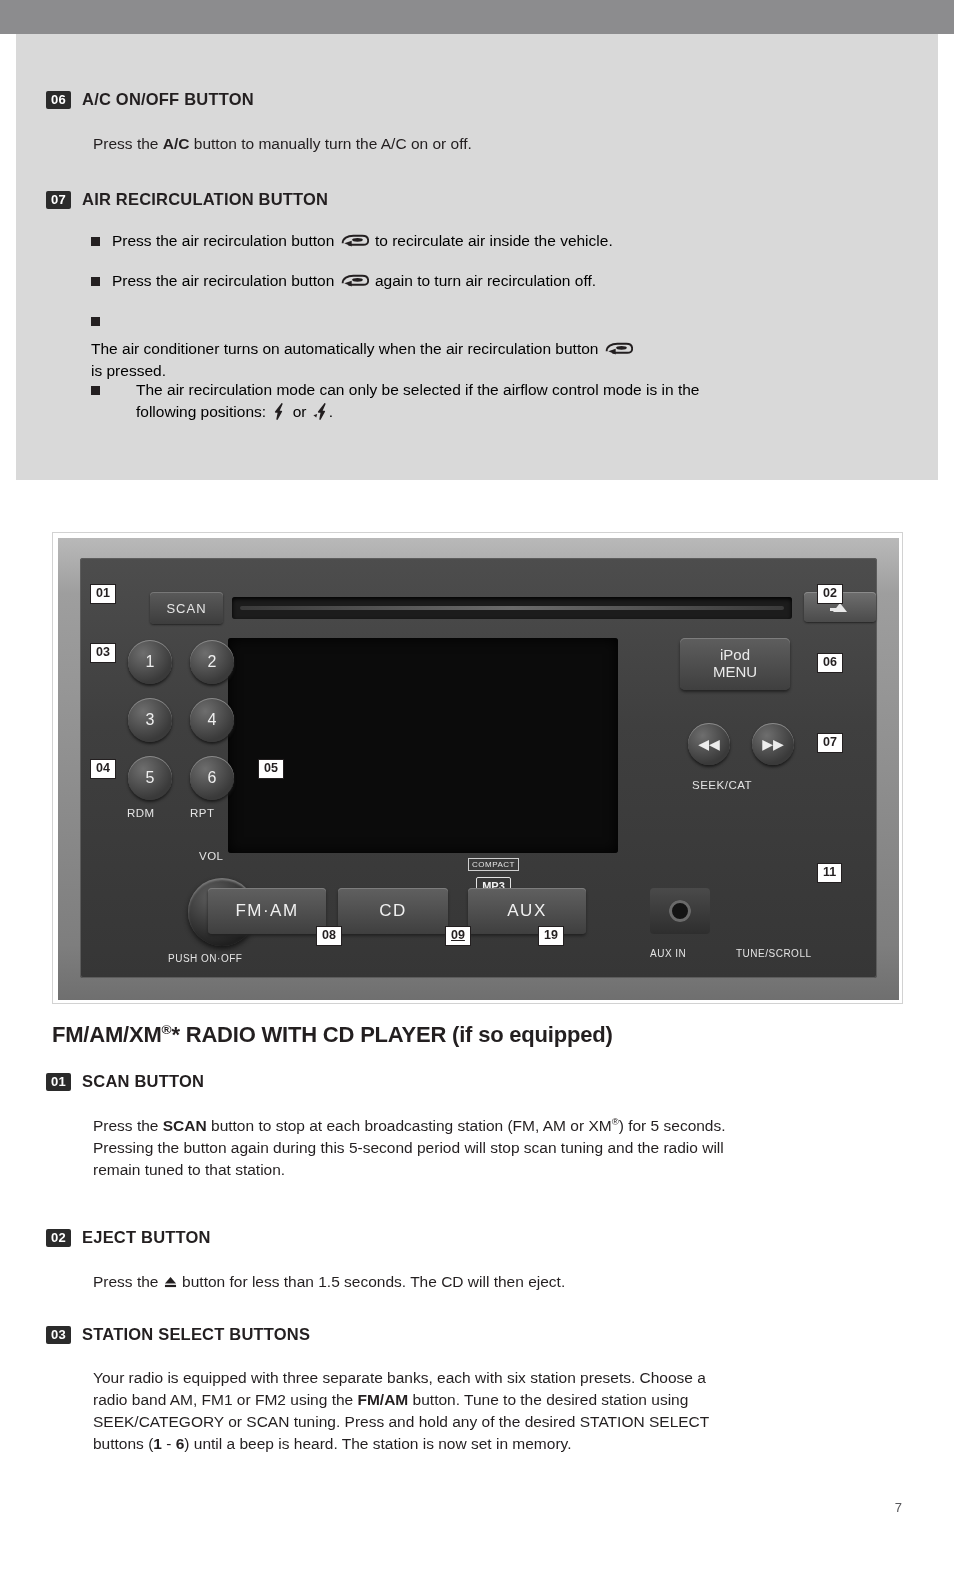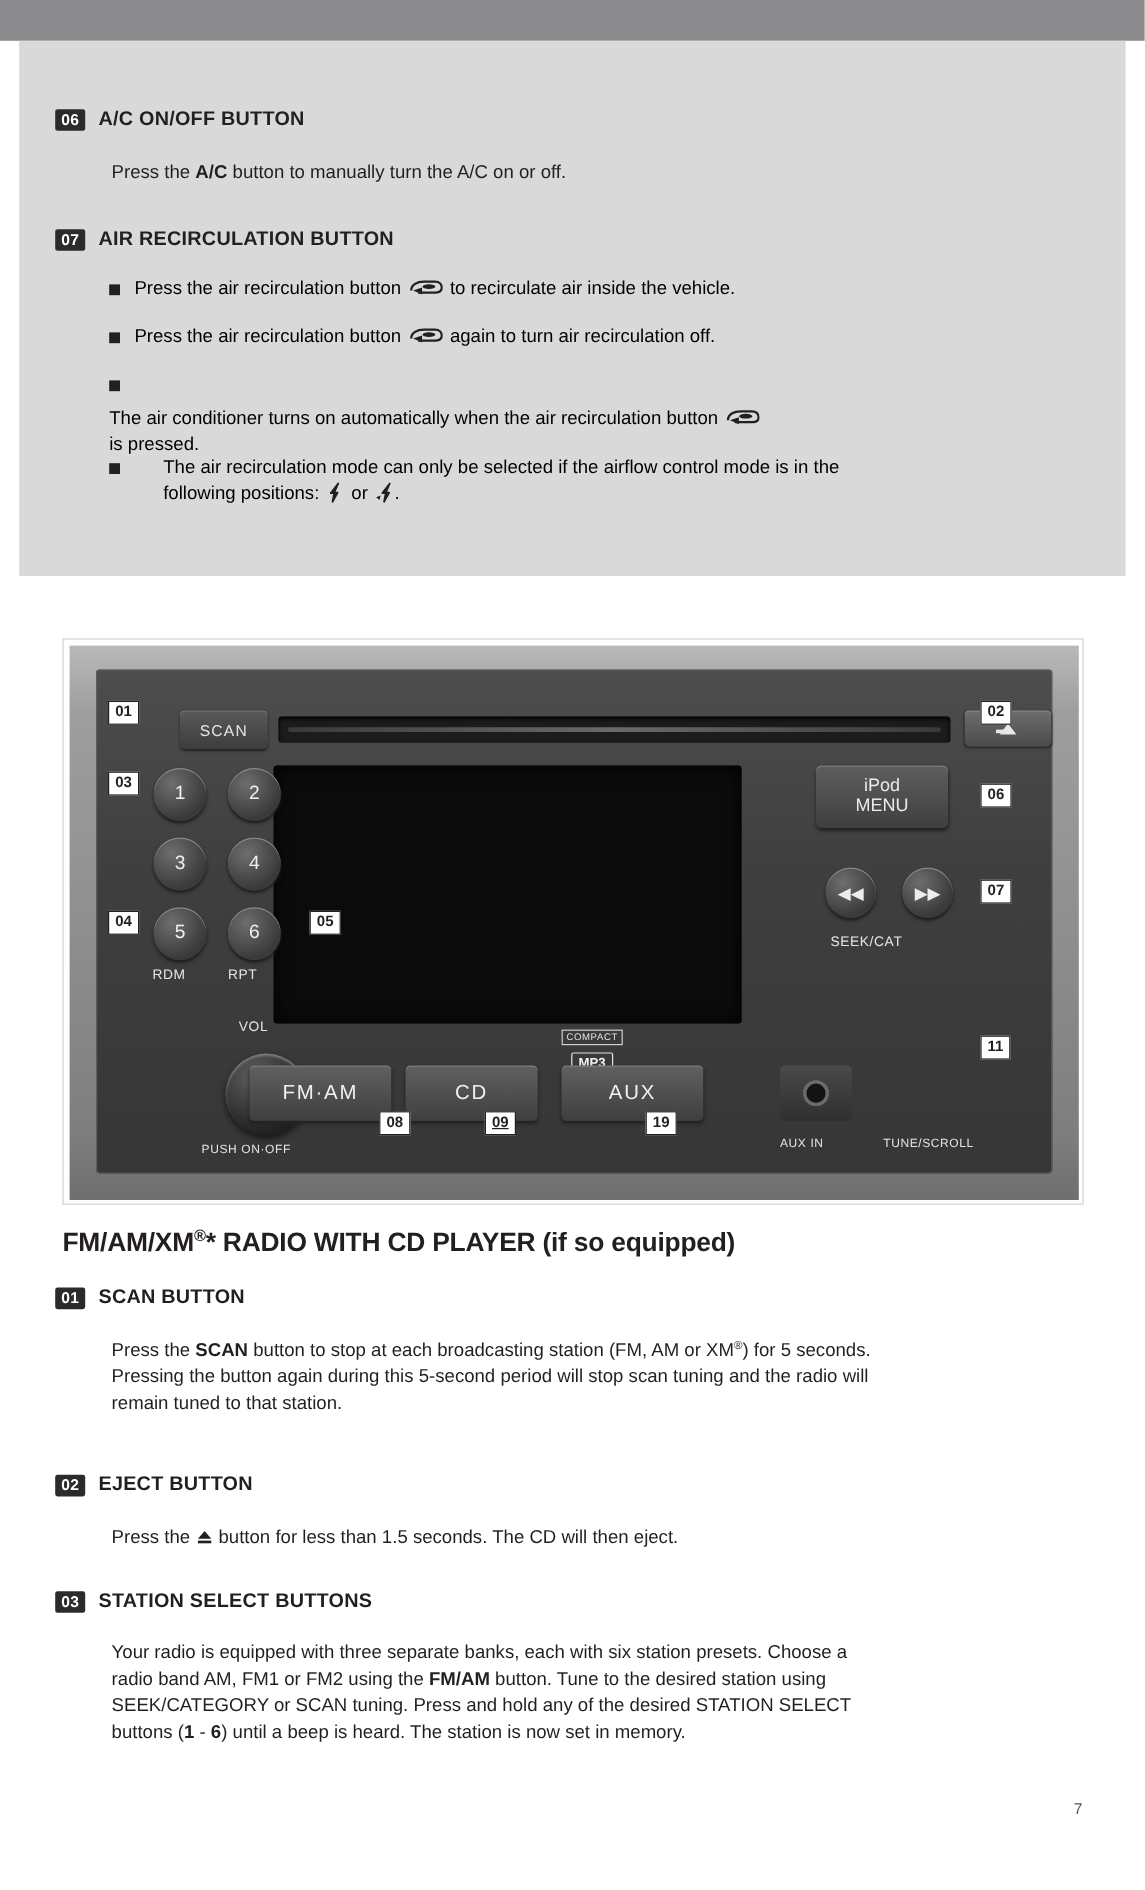--- a/index.html
+++ b/index.html
@@ -357,21 +357,21 @@
 
   <div class="callout" style="left:37px; top:51px;">01</div>
   <div class="callout" style="left:764px; top:51px;">02</div>
   <div class="callout" style="left:37px; top:110px;">03</div>
   <div class="callout" style="left:764px; top:120px;">06</div>
   <div class="callout" style="left:764px; top:200px;">07</div>
   <div class="callout" style="left:37px; top:226px;">04</div>
   <div class="callout" style="left:205px; top:226px;">05</div>
   <div class="callout" style="left:764px; top:330px;">11</div>
   <div class="callout" style="left:263px; top:393px;">08</div>
-  <div class="callout" style="left:351px; top:393px;text-decoration:underline;">09</div>
+  <div class="callout" style="left:392px; top:393px;text-decoration:underline;">09</div>
   <div class="callout" style="left:485px; top:393px;">19</div>
 </div>
 
 <div class="fig-title">
   <span>FM/AM/XM</span><sup>®</sup><span>* RADIO WITH CD PLAYER (if so equipped)</span>
 </div>
 
 <div class="sec-head" style="left:46px; top:1072px;">
   <span class="badge">01</span>
   <span class="sec-title">SCAN BUTTON</span>

